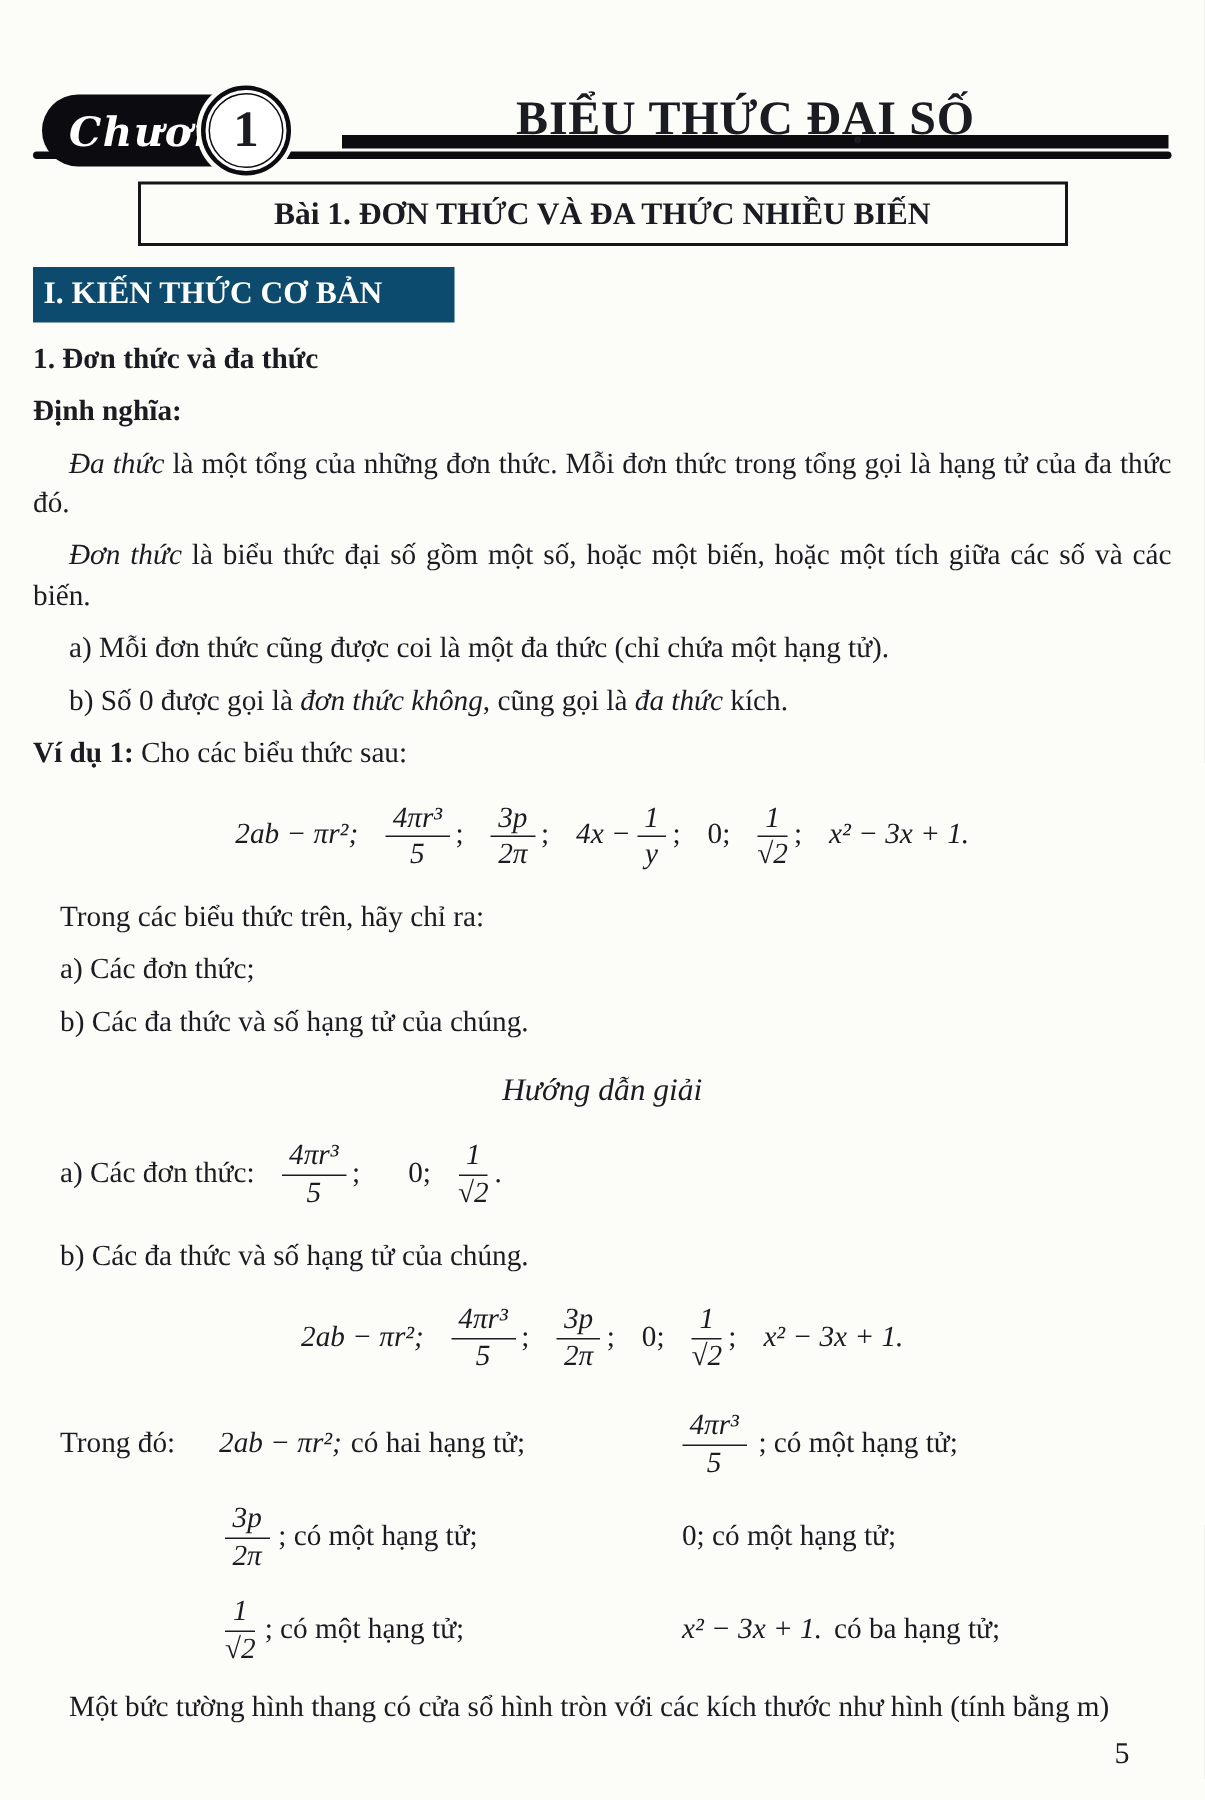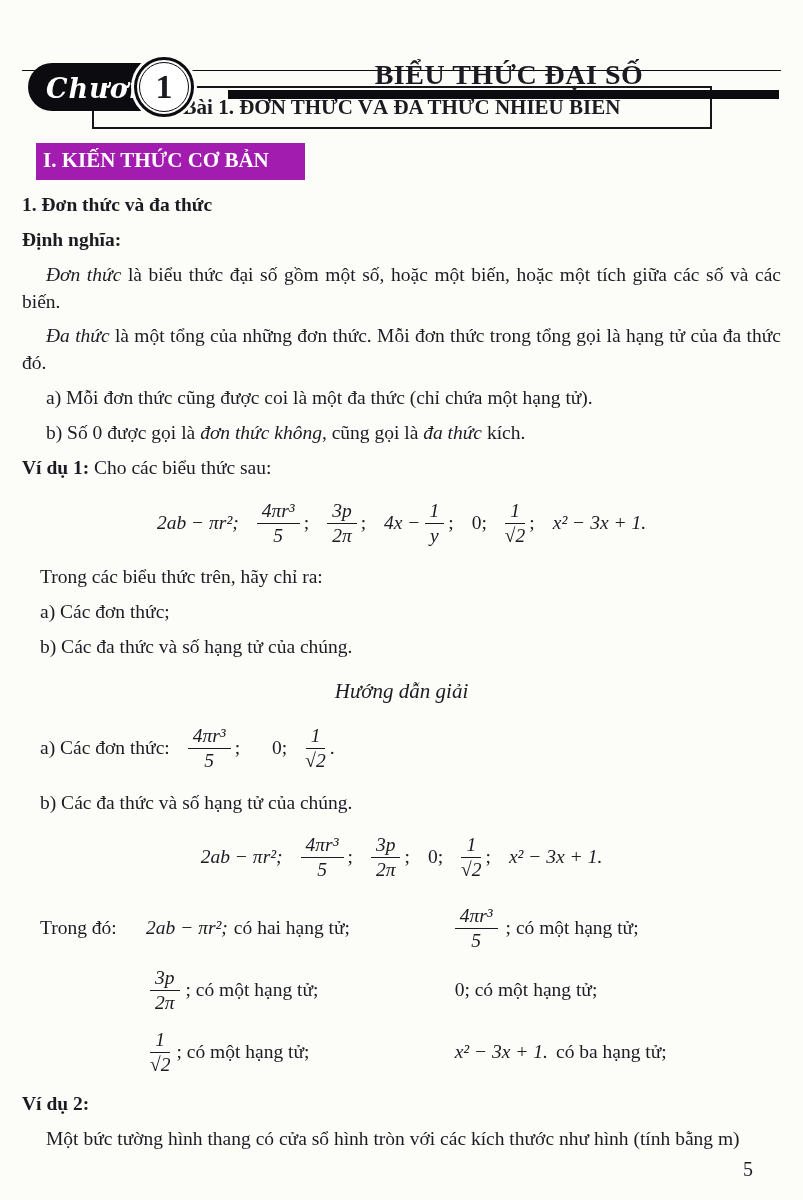--- a/index.html
+++ b/index.html
@@ -41,39 +41,39 @@
   .badge::after {
     content: ""; position: absolute; inset: 2px;
     border: 1.5px solid #0c0c10; border-radius: 50%;
   }
   .badge-num { font-size: 34px; font-weight: bold; line-height: 1; }
   .banner-rule {
     position: absolute; left: 206px; right: 2px; top: 34px;
     height: 9px; background: #0c0c10;
   }
   .banner-title {
-    position: absolute; left: 262px; width: 450px; top: 0;
-    text-align: center; font-weight: bold; font-size: 28px;
+    position: absolute; left: 250px; width: 450px; top: 0;
+    text-align: center; font-weight: bold; font-size: 32px;
     letter-spacing: 0.5px; white-space: nowrap;
   }
   .thick-rule { height: 7px; background: #0c0c10; border-radius: 4px; margin-top: 7px; }
 
   
   .lesson-box {
     width: 620px; margin: 15px auto 8px;
     border: 2px solid #15151a;
     text-align: center; font-weight: bold; font-size: 21px;
     padding: 5px 6px; white-space: nowrap;
   }
   .section-head {
     display: inline-block; align-self: flex-start;
-    background: #a21caf; color: #fff;
+    background: #0c4a6e; color: #fff;
     font-weight: bold; font-size: 21px;
-    padding: 3px 36px 5px 7px;
-    margin: 6px 14px 8px;
+    padding: 3px 48px 5px 7px;
+    margin: 6px 0 8px;
   }
 
   
   p { margin: 4px 0; text-align: justify; }
   .bold { font-weight: bold; }
   .indent { text-indent: 24px; }
   i.em { font-style: italic; }
 
   
   .mrow { display: flex; align-items: center; gap: 18px; margin: 10px 0; min-height: 54px; }
@@ -117,23 +117,23 @@
     <span>Bài 1. ĐƠN THỨC VÀ ĐA THỨC NHIỀU BIẾN</span>
   </div>
 
   <div class="section-head">
     <span>I. KIẾN THỨC CƠ BẢN</span>
   </div>
 
   <p class="bold">1. Đơn thức và đa thức</p>
   <p class="bold">Định nghĩa:</p>
 
+  <p class="indent"><i class="em">Đa thức</i><span> là một tổng của những đơn thức. Mỗi đơn thức trong tổng gọi là hạng tử của đa thức đó.</span></p>
+
   <p class="indent"><i class="em">Đơn thức</i><span> là biểu thức đại số gồm một số, hoặc một biến, hoặc một tích giữa các số và các biến.</span></p>
-
-  <p class="indent"><i class="em">Đa thức</i><span> là một tổng của những đơn thức. Mỗi đơn thức trong tổng gọi là hạng tử của đa thức đó.</span></p>
 
   <p class="indent">a) Mỗi đơn thức cũng được coi là một đa thức (chỉ chứa một hạng tử).</p>
   <p class="indent"><span>b) Số 0 được gọi là </span><i class="em">đơn thức không</i><span>, cũng gọi là </span><i class="em">đa thức</i><span> kích.</span></p>
 
   <p><span class="bold">Ví dụ 1:</span><span> Cho các biểu thức sau:</span></p>
 
   <div class="mrow center">
     <span class="mi">2ab − πr²;</span>
     <span class="fgroup">
       <span class="frac">
@@ -261,18 +261,17 @@
         <span>;  có một hạng tử;</span>
       </div>
       <div class="right">
         <span class="mi">x² − 3x + 1.</span>
         <span>có ba hạng tử;</span>
       </div>
     </div>
 
   </div>
 
-  <p class="bold">Ví dụ 2:</p>
   <p class="indent">Một bức tường hình thang có cửa sổ hình tròn với các kích thước như hình (tính bằng m)</p>
 
   <div class="page-number">5</div>
 
 </div>
 
 </body></html>

